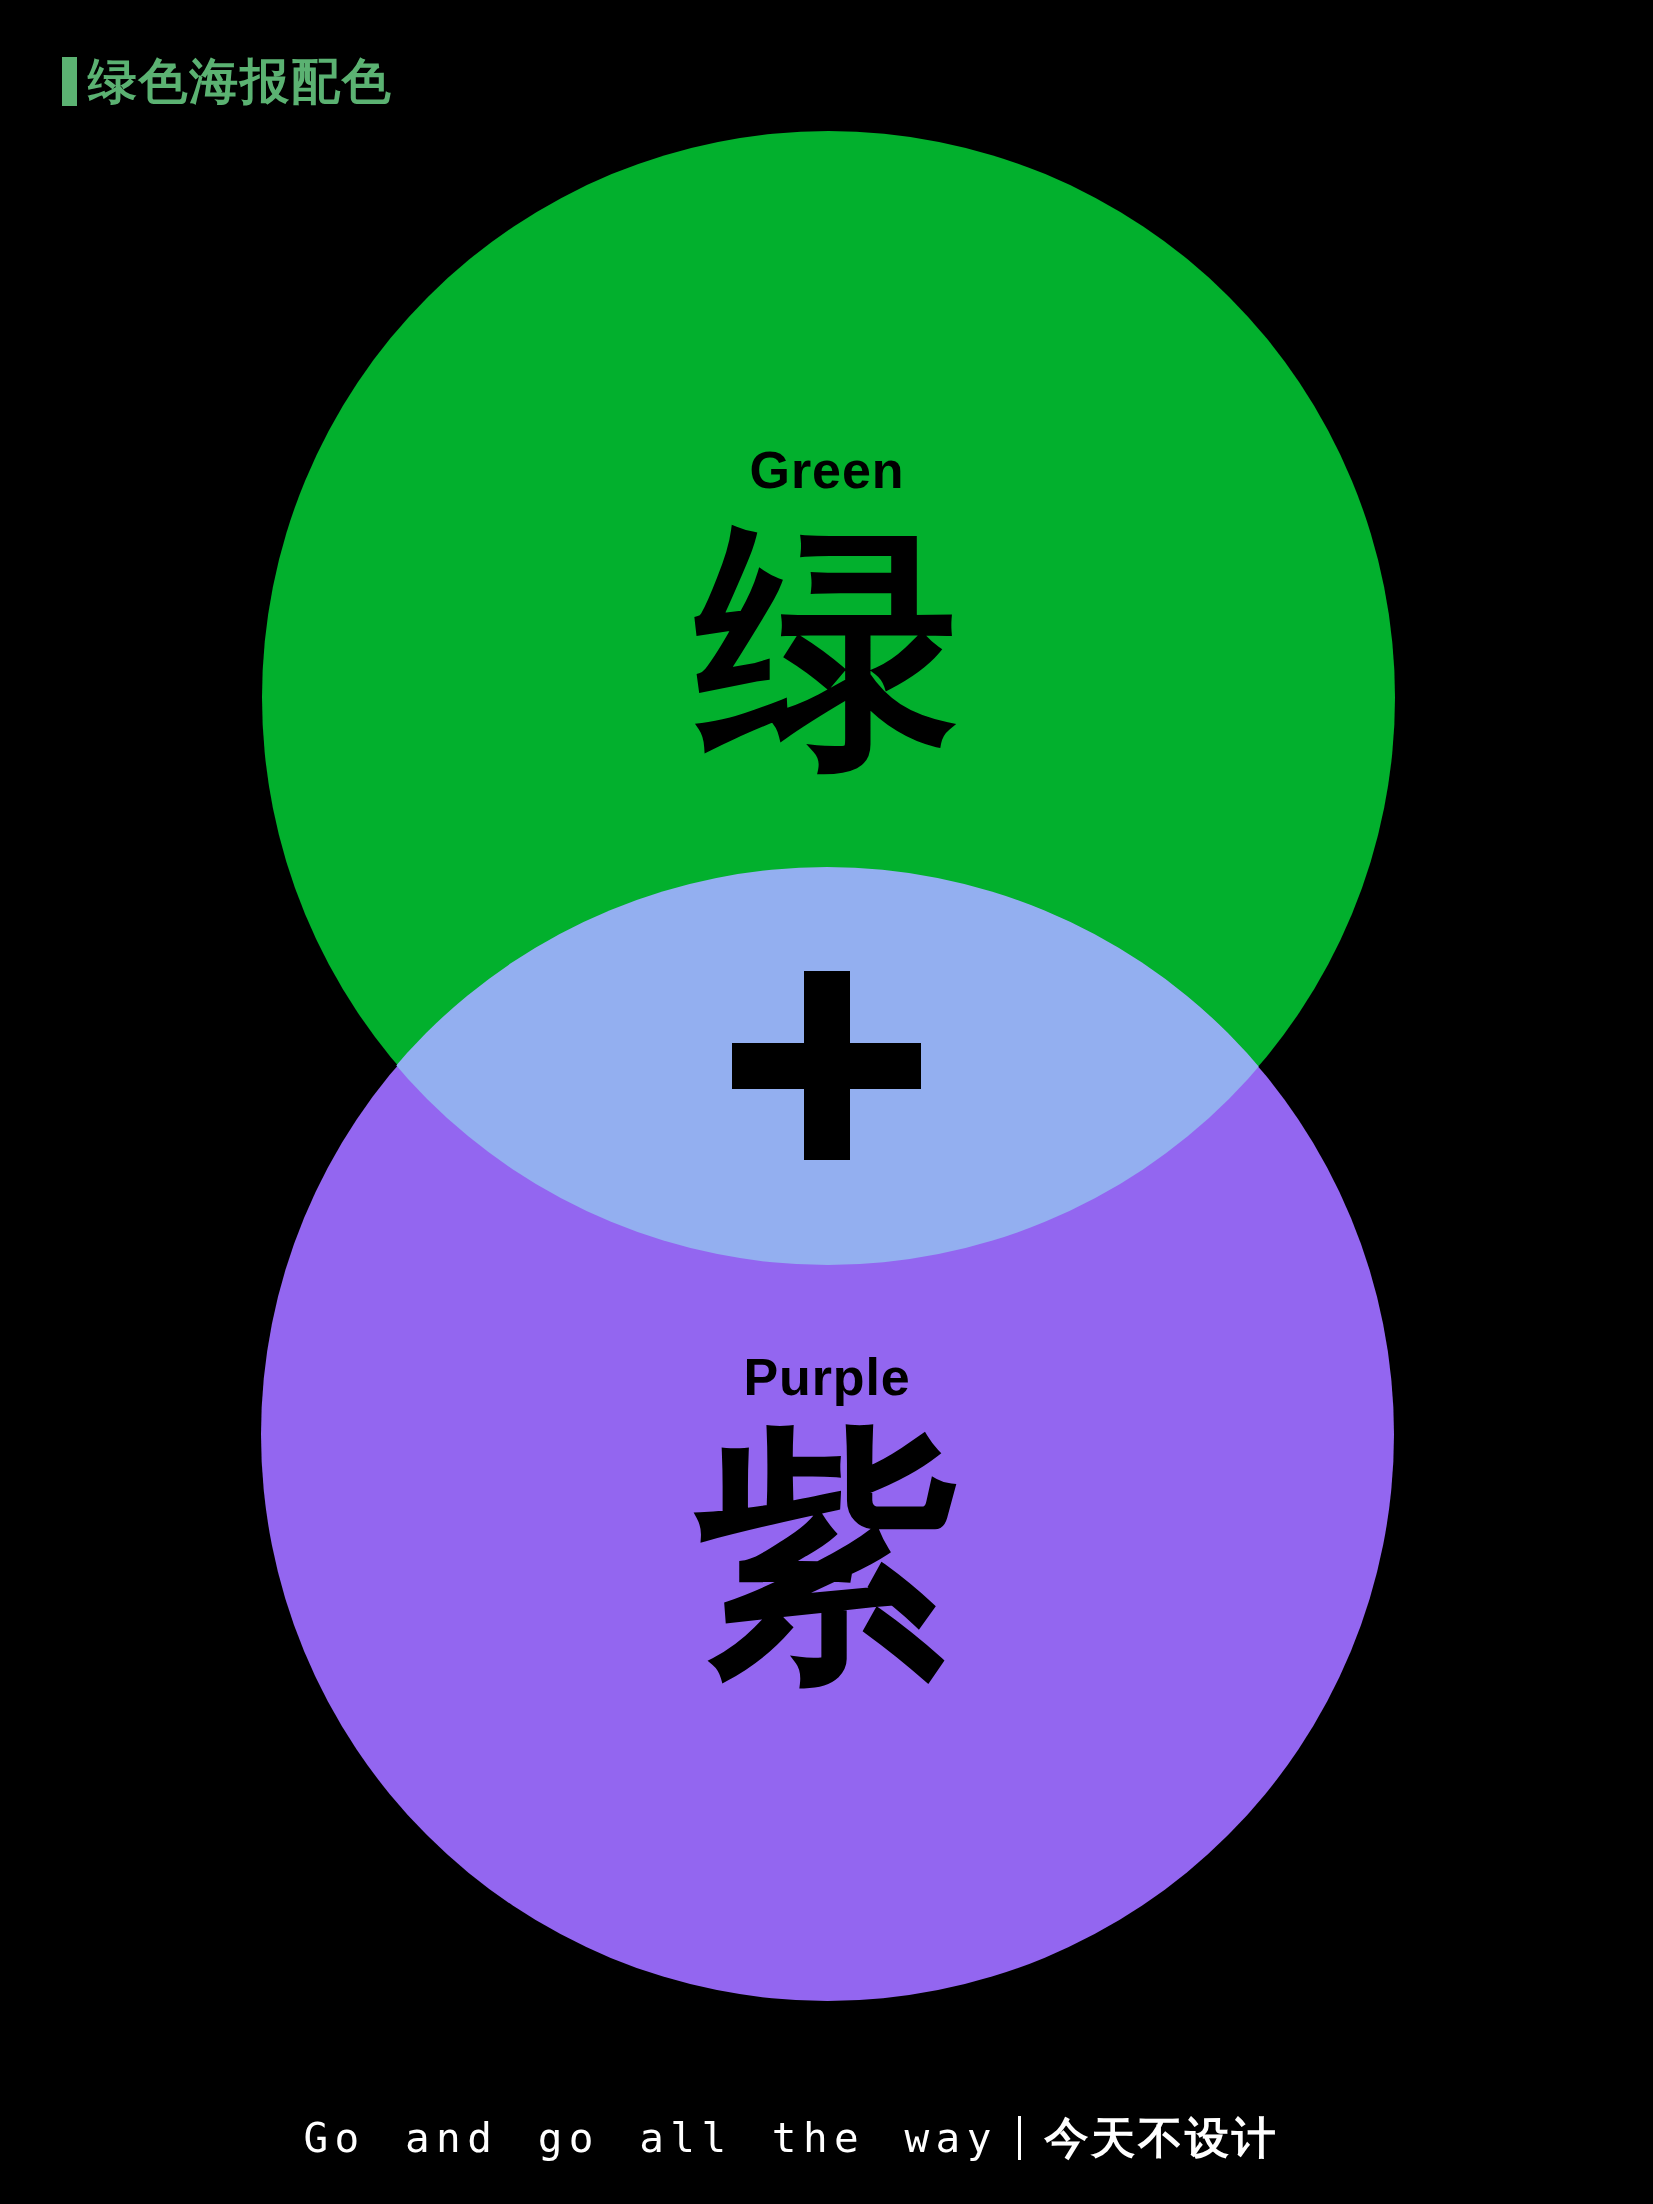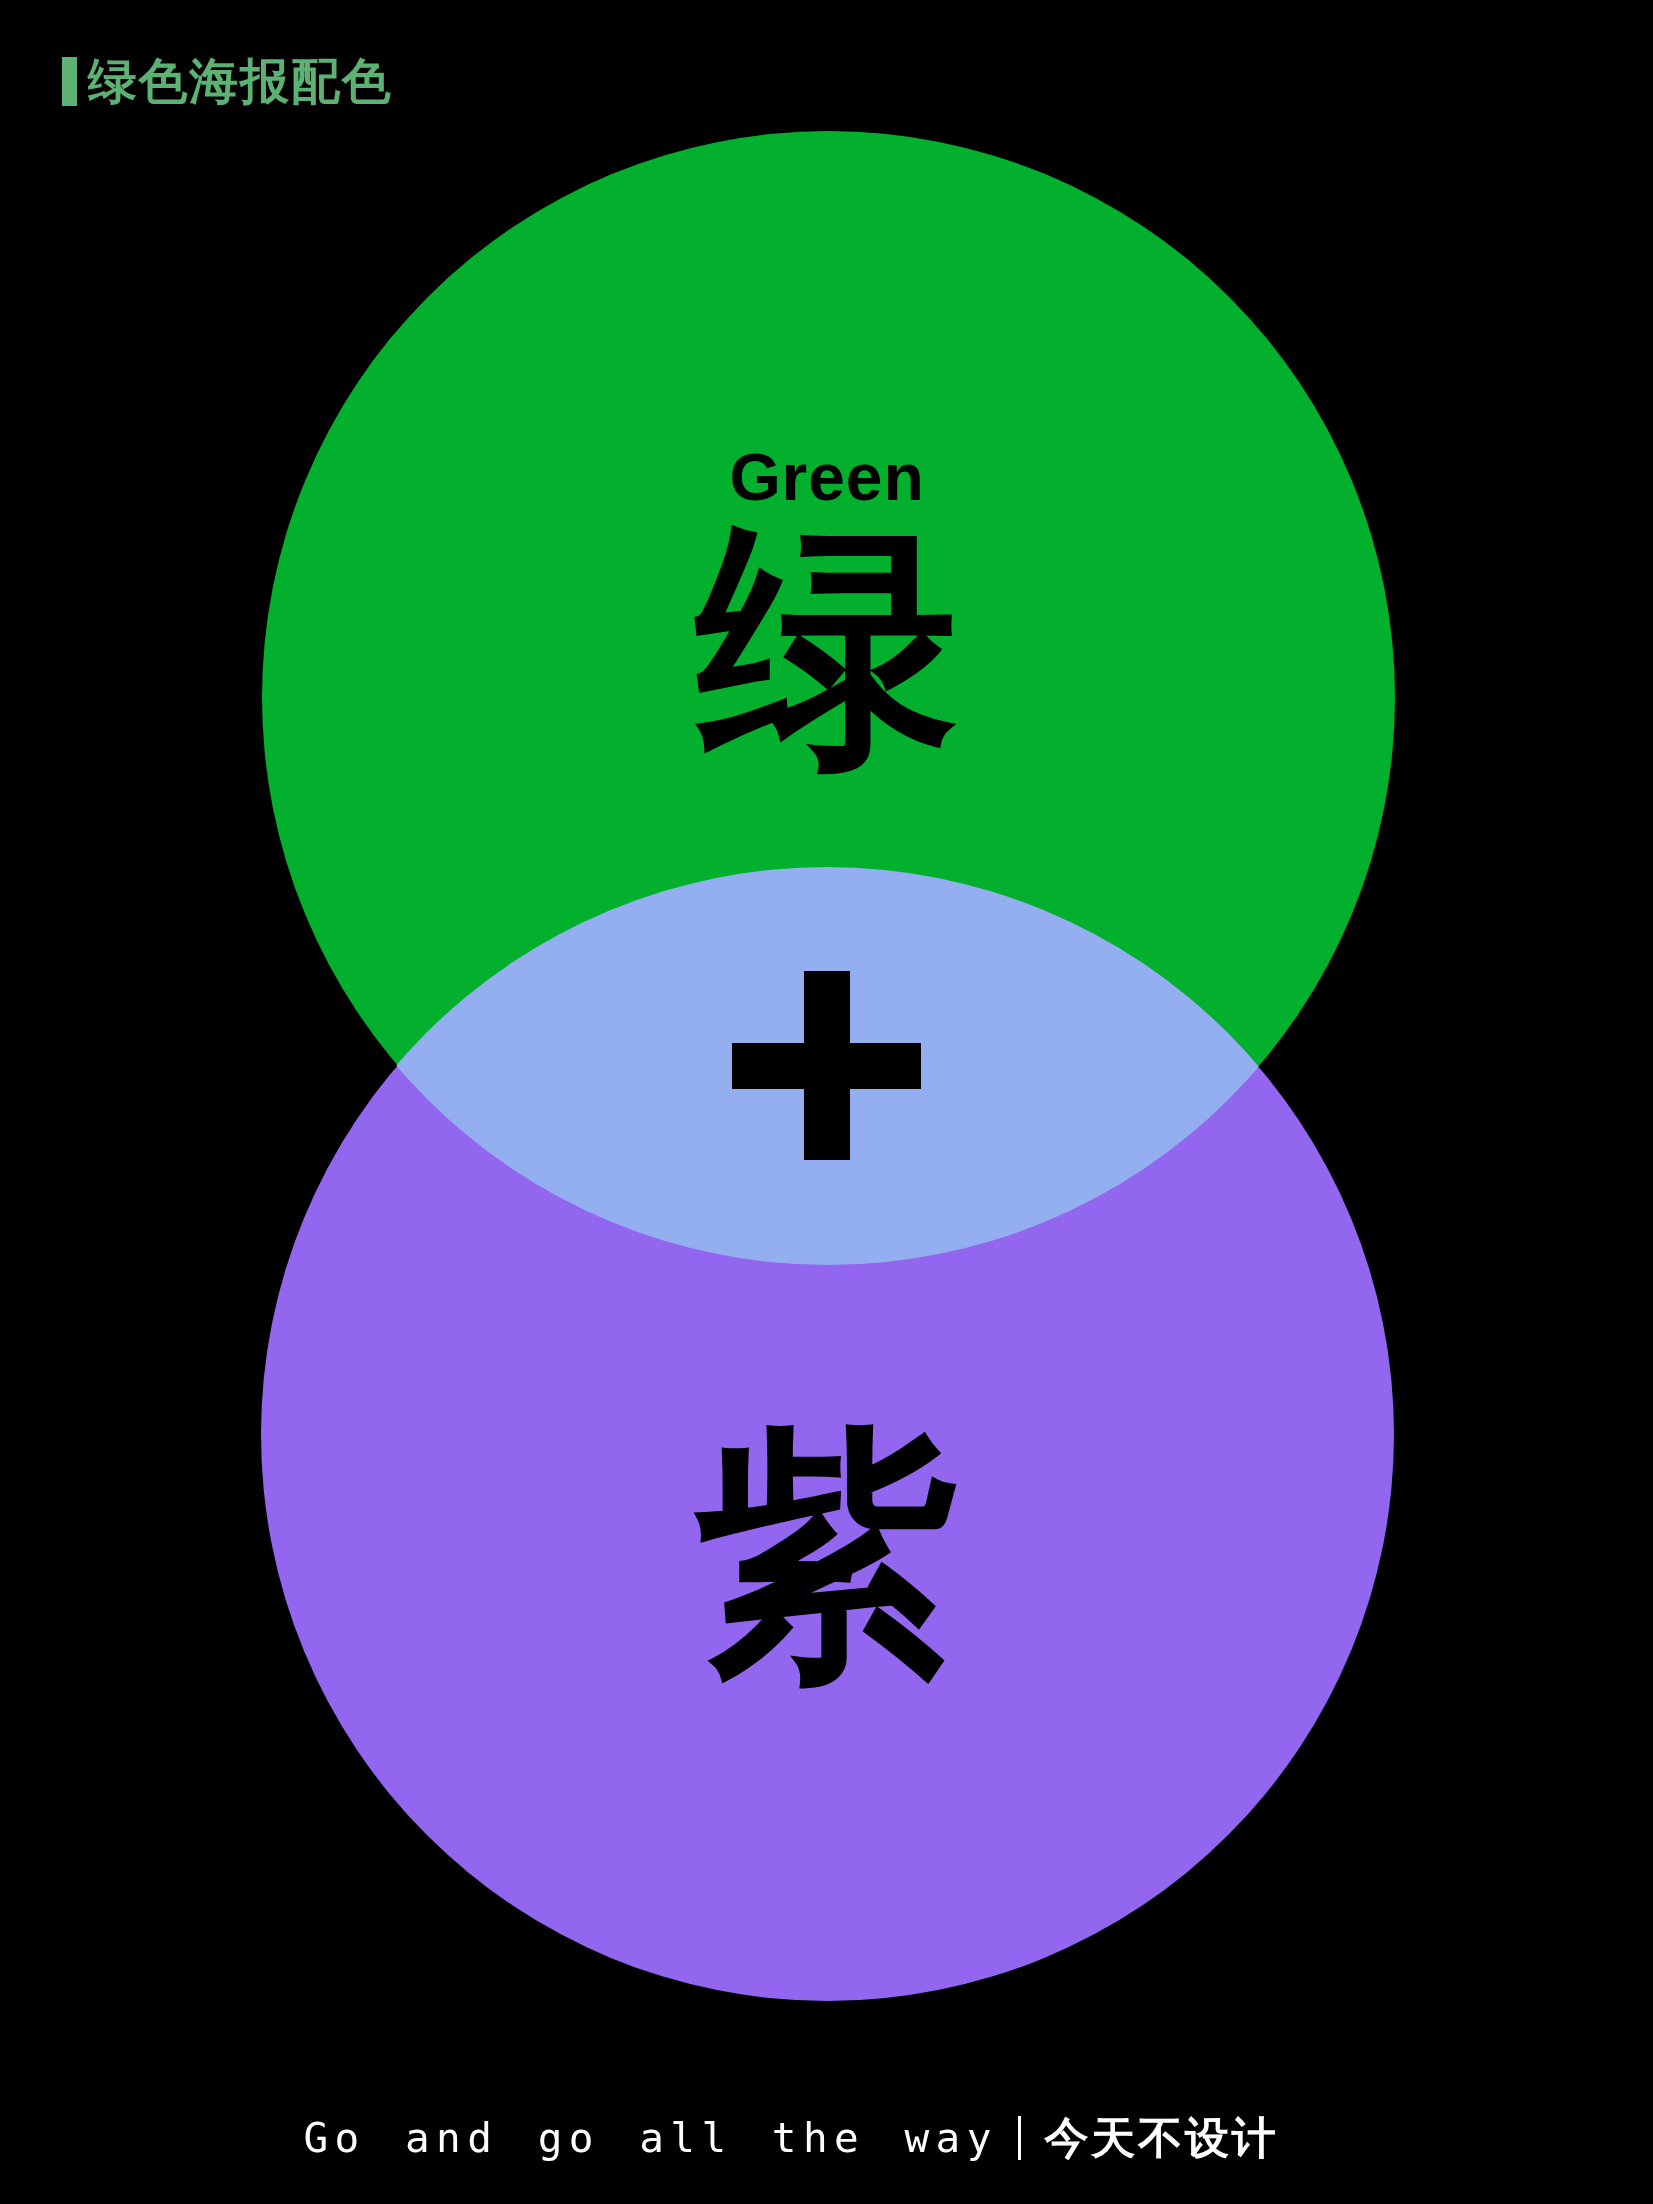--- a/index.html
+++ b/index.html
@@ -32,21 +32,21 @@
   .circle{position:absolute;border-radius:50%;}
   .circle-green{left:262px;top:131px;width:1133px;height:1133px;background:var(--green-circle);}
   .circle-purple{left:261px;top:868px;width:1133px;height:1133px;background:var(--purple-circle);}
 
   
   .lens-clip-a{position:absolute;inset:0;clip-path:circle(567px at 828px 698px);}
   .lens-clip-b{position:absolute;inset:0;clip-path:circle(567px at 827px 1434px);background:var(--overlap);}
 
   
   .label{position:absolute;left:0;width:1654px;text-align:center;color:var(--label-text);line-height:1;}
-  .label-en{font-weight:800;font-size:66px;letter-spacing:0.9px;}
+  .label-en{font-weight:800;font-size:52px;letter-spacing:0.9px;}
   .label-zh{font-weight:900;font-size:262px;}
   .green-en{top:444px;}
   .green-zh{top:516px;}
   .purple-en{top:1351px;}
   .purple-zh{top:1426px;}
 
   
   .plus{position:absolute;left:732px;top:971px;width:189px;height:189px;}
   .plus .h{position:absolute;left:0;top:72px;width:189px;height:46px;background:var(--label-text);}
   .plus .v{position:absolute;left:72px;top:0;width:46px;height:189px;background:var(--label-text);}
@@ -82,20 +82,21 @@
   </div>
 
   <div class="label label-en green-en">Green</div>
   <div class="label label-zh green-zh">绿</div>
 
   <div class="plus" aria-hidden="true">
     <div class="h"></div>
     <div class="v"></div>
   </div>
 
+  <div class="label label-en purple-en">Purple</div>
   <div class="label label-zh purple-zh">紫</div>
 
   <div class="footer">
     <span class="footer-slogan">Go and go all the way</span>
     <span class="footer-divider"></span>
     <span class="footer-brand">今天不设计</span>
   </div>
 
 </div>
 

